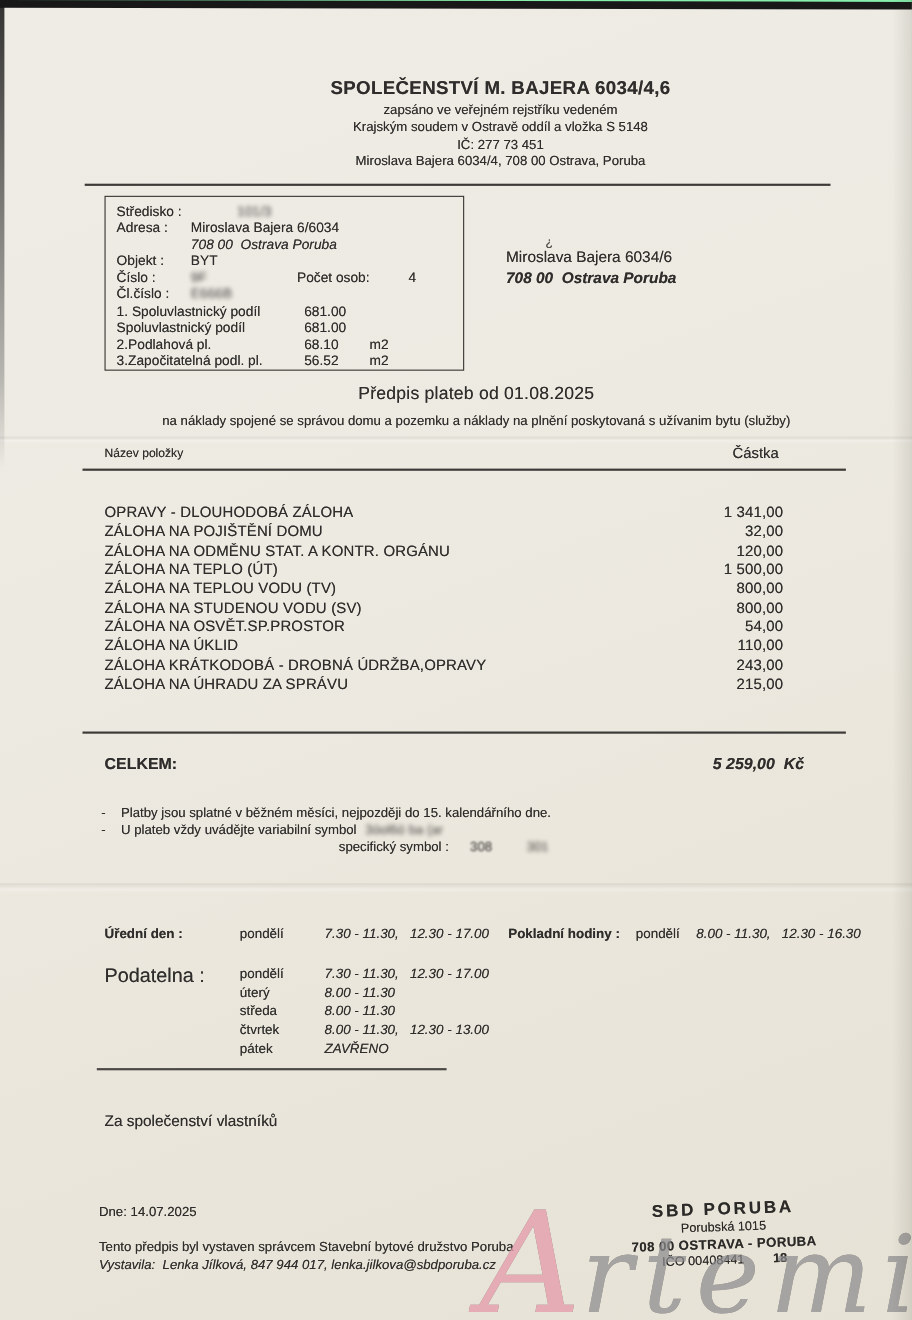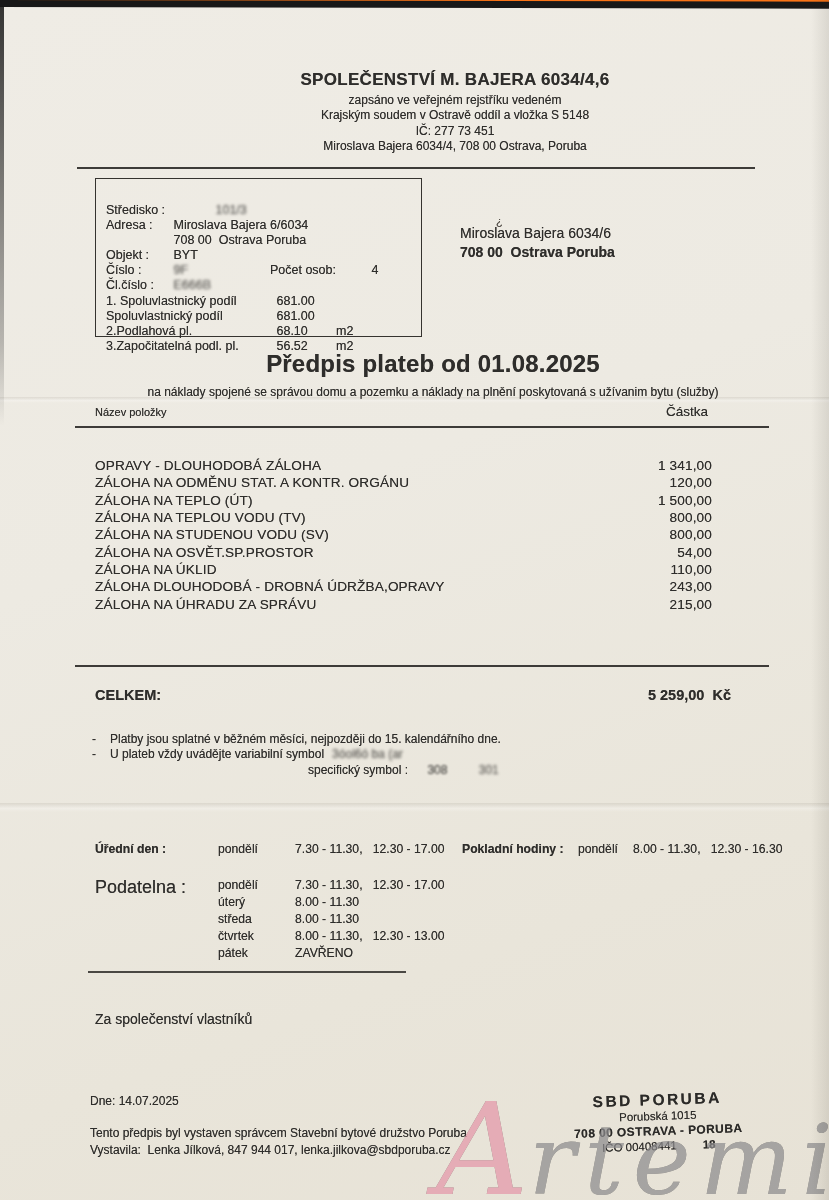--- a/index.html
+++ b/index.html
@@ -1,55 +1,55 @@
 <!DOCTYPE html>
 <html><head>
 <meta charset="utf-8">
 <style>
   html,body{margin:0;padding:0;background:#262626;}
-  .photo{position:relative;width:829px;height:1200px;overflow:hidden;background:#f97316;
+  .photo{position:relative;width:829px;height:1200px;overflow:hidden;background:#86efac;
          font-family:"Liberation Sans",sans-serif;color:#2e2d2b;}
   .paper{position:absolute;left:0;top:6px;width:829px;height:1194px;
          background:linear-gradient(160deg,#efece5 0%,#edeae2 40%,#e9e5da 75%,#e7e2d6 100%);}
   .edge-top{position:absolute;left:0;top:0;width:829px;height:7px;background:#181818;transform:rotate(.12deg);transform-origin:left;}
   .edge-left{position:absolute;left:0;top:6px;width:4px;height:420px;
              background:linear-gradient(180deg,rgba(20,20,20,.85),rgba(20,20,20,.25) 80%,transparent);}
   .edge-right{position:absolute;right:0;top:0;width:18px;height:1200px;
               background:linear-gradient(270deg,rgba(40,35,25,.10),transparent);}
   .crease{position:absolute;left:0;width:829px;height:6px;
           background:linear-gradient(180deg,rgba(80,70,55,.10),rgba(255,255,255,.25) 60%,transparent);}
   .abs{position:absolute;}
   .soft{text-shadow:0 0 .6px rgba(45,42,38,.65);}
   .b{font-weight:bold;}
-  .ws{white-space:pre;}
+  .ws{white-space:pre;font-style:italic;}
   .blur{filter:blur(1.7px);opacity:.75;}
   .blur-lite{filter:blur(.8px);opacity:.85;}
 
   
   .hdr{top:66px;left:81px;width:748px;text-align:center;line-height:15.5px;font-size:12px;}
   .hdr-name{font-size:17px;font-weight:bold;letter-spacing:.3px;margin-bottom:5px;}
   .rule{background:#3d3b38;}
   #hr1{top:161px;left:77px;width:678px;height:2px;}
 
   
   .ibox{top:172px;left:95px;width:327px;height:159px;border:1.5px solid #35332f;
-        font-size:12.5px;line-height:15.1px;padding:24px 0 0 10px;box-sizing:border-box;}
+        font-size:12.5px;line-height:15.1px;padding:6px 0 0 10px;box-sizing:border-box;}
   .ib-l{display:inline-block;width:64px;}
   .ib-vc{display:inline-block;width:93px;}
   .ib-po{display:inline-block;width:98px;}
   .ib-wl{display:inline-block;width:167px;}
   .ib-num{display:inline-block;width:56px;}
 
   
   .rcp{top:218px;left:460px;font-size:14px;line-height:18.5px;}
   .smudge{position:absolute;left:36px;top:-12px;font-size:11px;color:#55504a;filter:blur(.7px);}
 
   
   .ttl{top:344px;left:58px;width:750px;text-align:center;}
-  .ttl-main{font-size:24px;font-weight:bold;letter-spacing:.2px;}
+  .ttl-main{font-size:16px;font-weight:normal;letter-spacing:.2px;}
   .ttl-sub{font-size:12px;margin-top:7px;}
 
   #crease1{top:391px;}
   .th-name{top:400px;left:95px;font-size:11px;}
   .th-amt{top:398px;left:95px;width:613px;text-align:right;font-size:13.5px;}
   #hr2{top:420px;left:75px;width:694px;height:2px;}
 
   .items{top:452px;left:95px;width:617px;font-size:13.6px;letter-spacing:.15px;}
   .item-row{display:flex;justify-content:space-between;height:17.35px;align-items:baseline;}
 
@@ -174,20 +174,24 @@
     <div class="abs th-name">Název položky</div>
     <div class="abs th-amt">Částka</div>
     <div id="hr2" class="abs rule"></div>
 
     <div class="abs items">
         <div class="item-row">
           <span>OPRAVY - DLOUHODOBÁ ZÁLOHA</span>
           <span>1 341,00</span>
         </div>
         <div class="item-row">
+          <span>ZÁLOHA NA POJIŠTĚNÍ DOMU</span>
+          <span>32,00</span>
+        </div>
+        <div class="item-row">
           <span>ZÁLOHA NA ODMĚNU STAT. A KONTR. ORGÁNU</span>
           <span>120,00</span>
         </div>
         <div class="item-row">
           <span>ZÁLOHA NA TEPLO (ÚT)</span>
           <span>1 500,00</span>
         </div>
         <div class="item-row">
           <span>ZÁLOHA NA TEPLOU VODU (TV)</span>
           <span>800,00</span>
@@ -198,21 +202,21 @@
         </div>
         <div class="item-row">
           <span>ZÁLOHA NA OSVĚT.SP.PROSTOR</span>
           <span>54,00</span>
         </div>
         <div class="item-row">
           <span>ZÁLOHA NA ÚKLID</span>
           <span>110,00</span>
         </div>
         <div class="item-row">
-          <span>ZÁLOHA DLOUHODOBÁ - DROBNÁ ÚDRŽBA,OPRAVY</span>
+          <span>ZÁLOHA KRÁTKODOBÁ - DROBNÁ ÚDRŽBA,OPRAVY</span>
           <span>243,00</span>
         </div>
         <div class="item-row">
           <span>ZÁLOHA NA ÚHRADU ZA SPRÁVU</span>
           <span>215,00</span>
         </div>
       </div>
 
     <div id="hr3" class="abs rule"></div>
 

